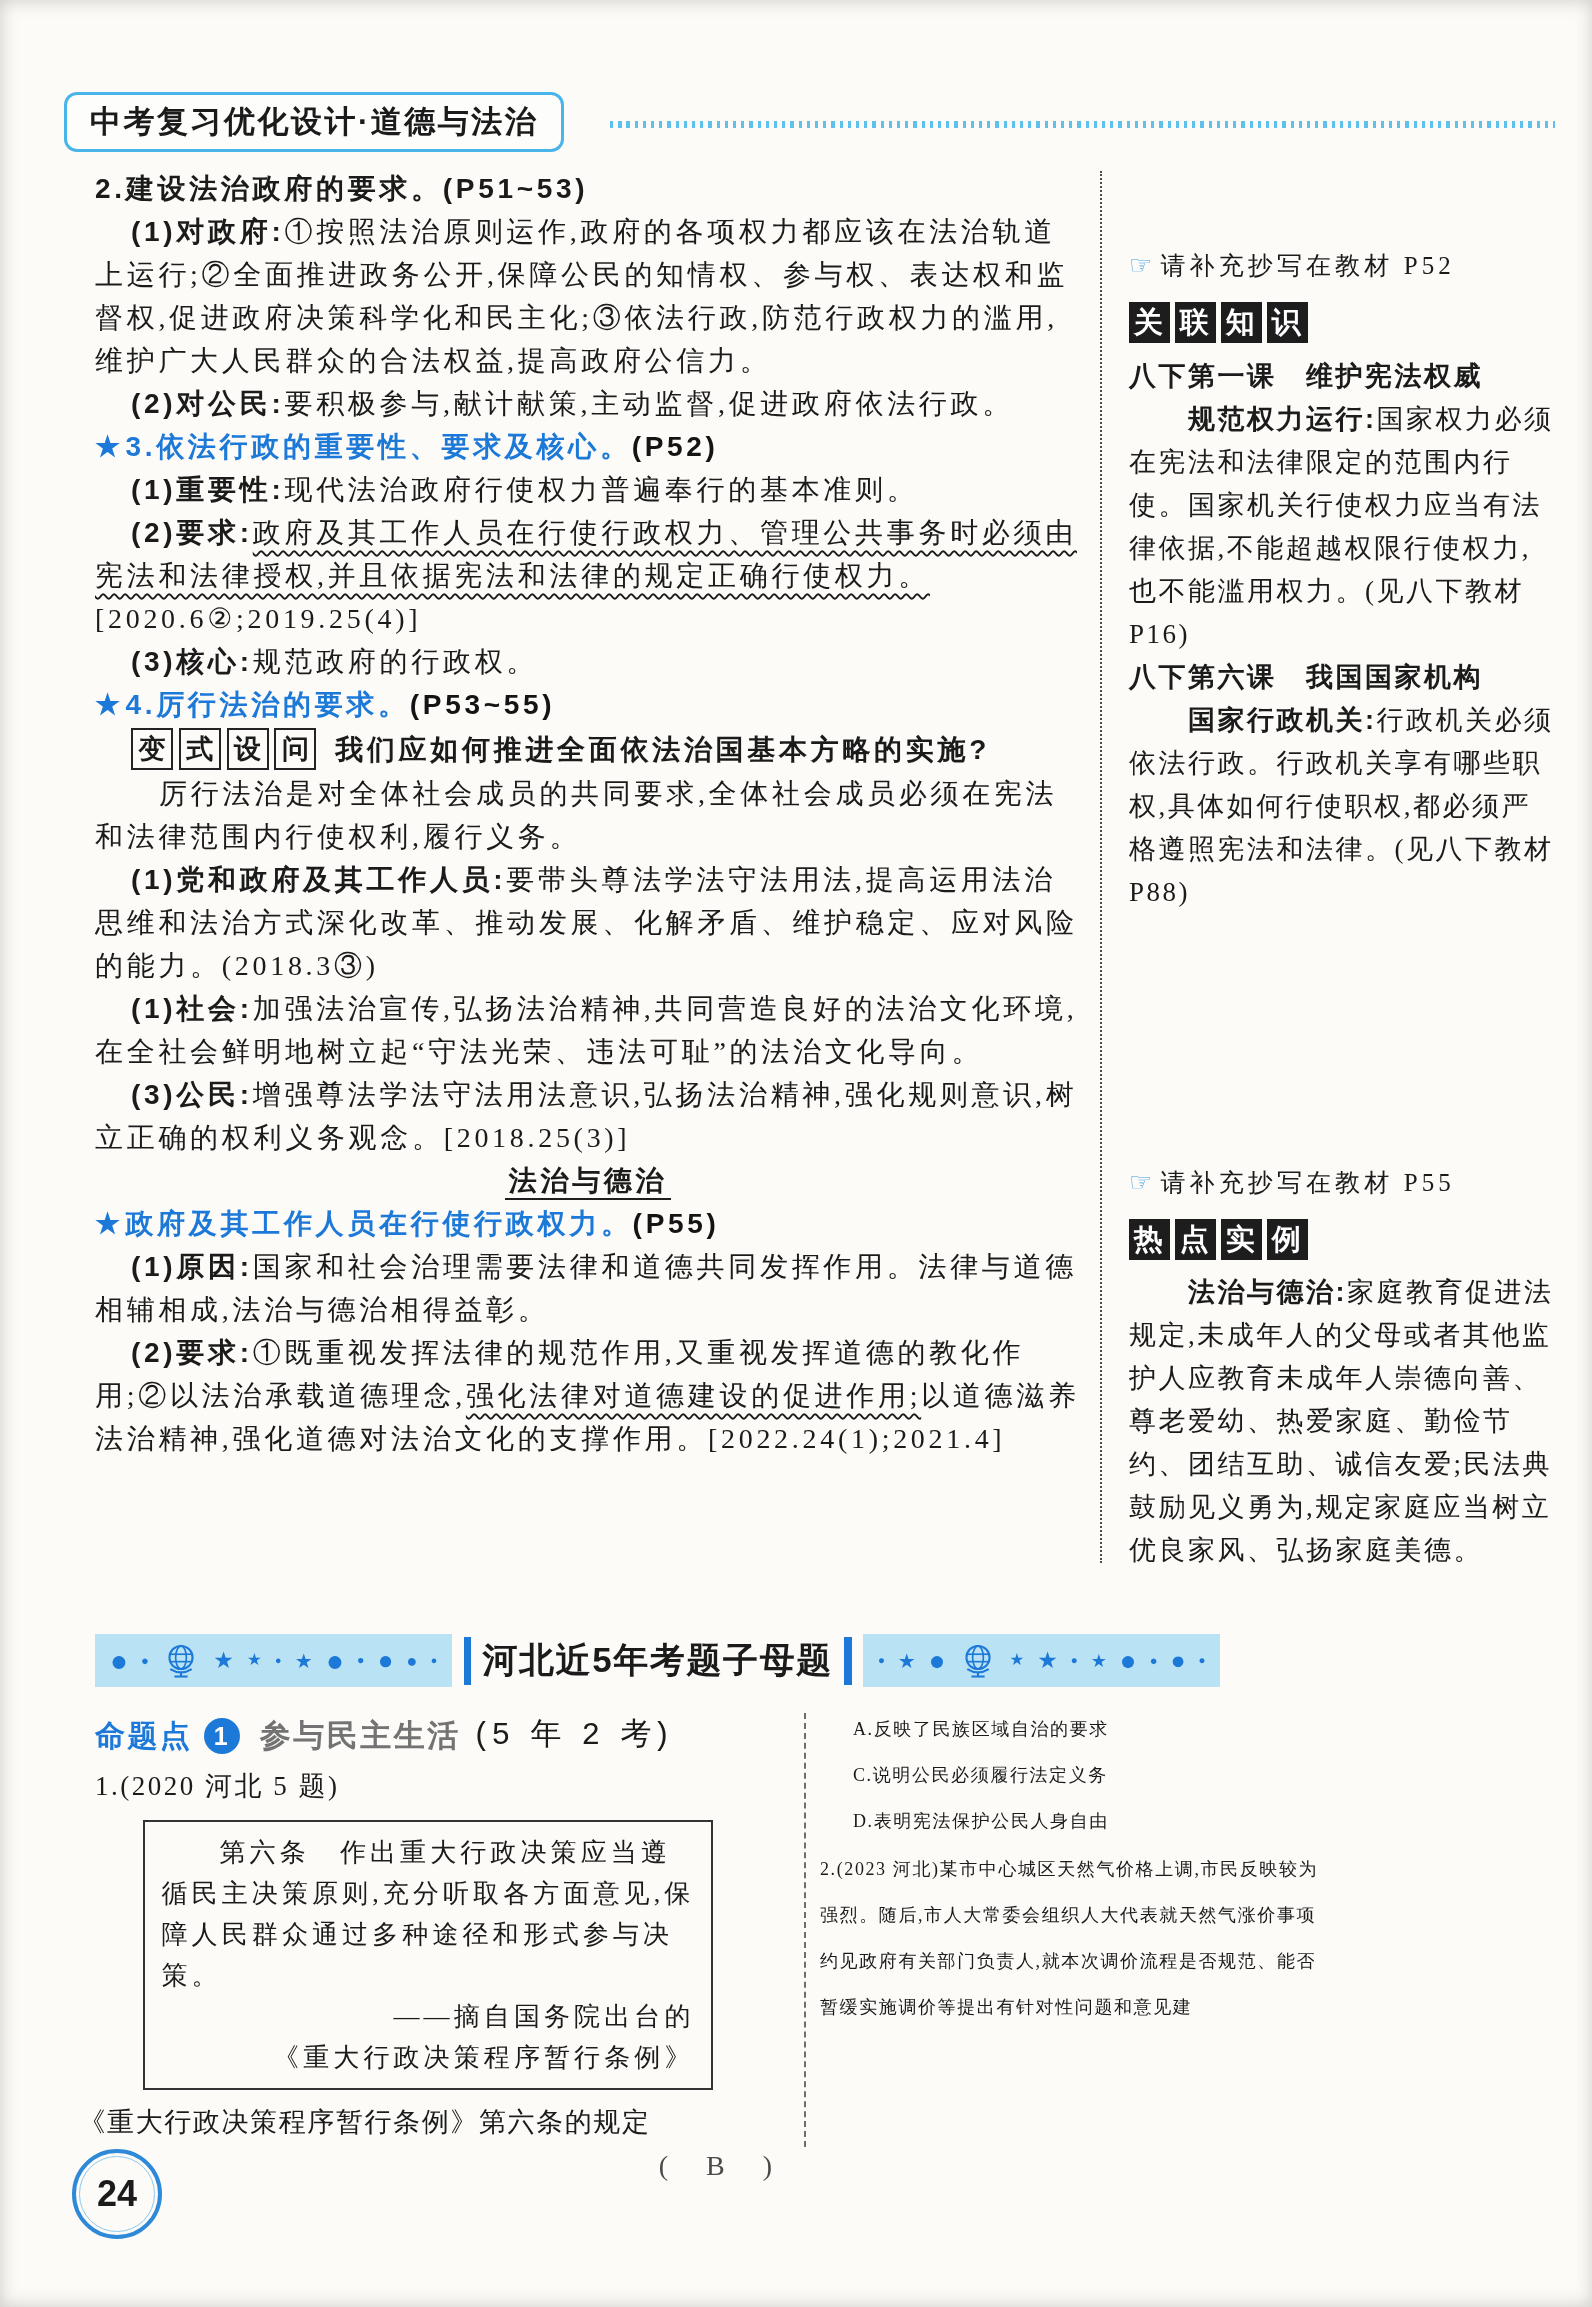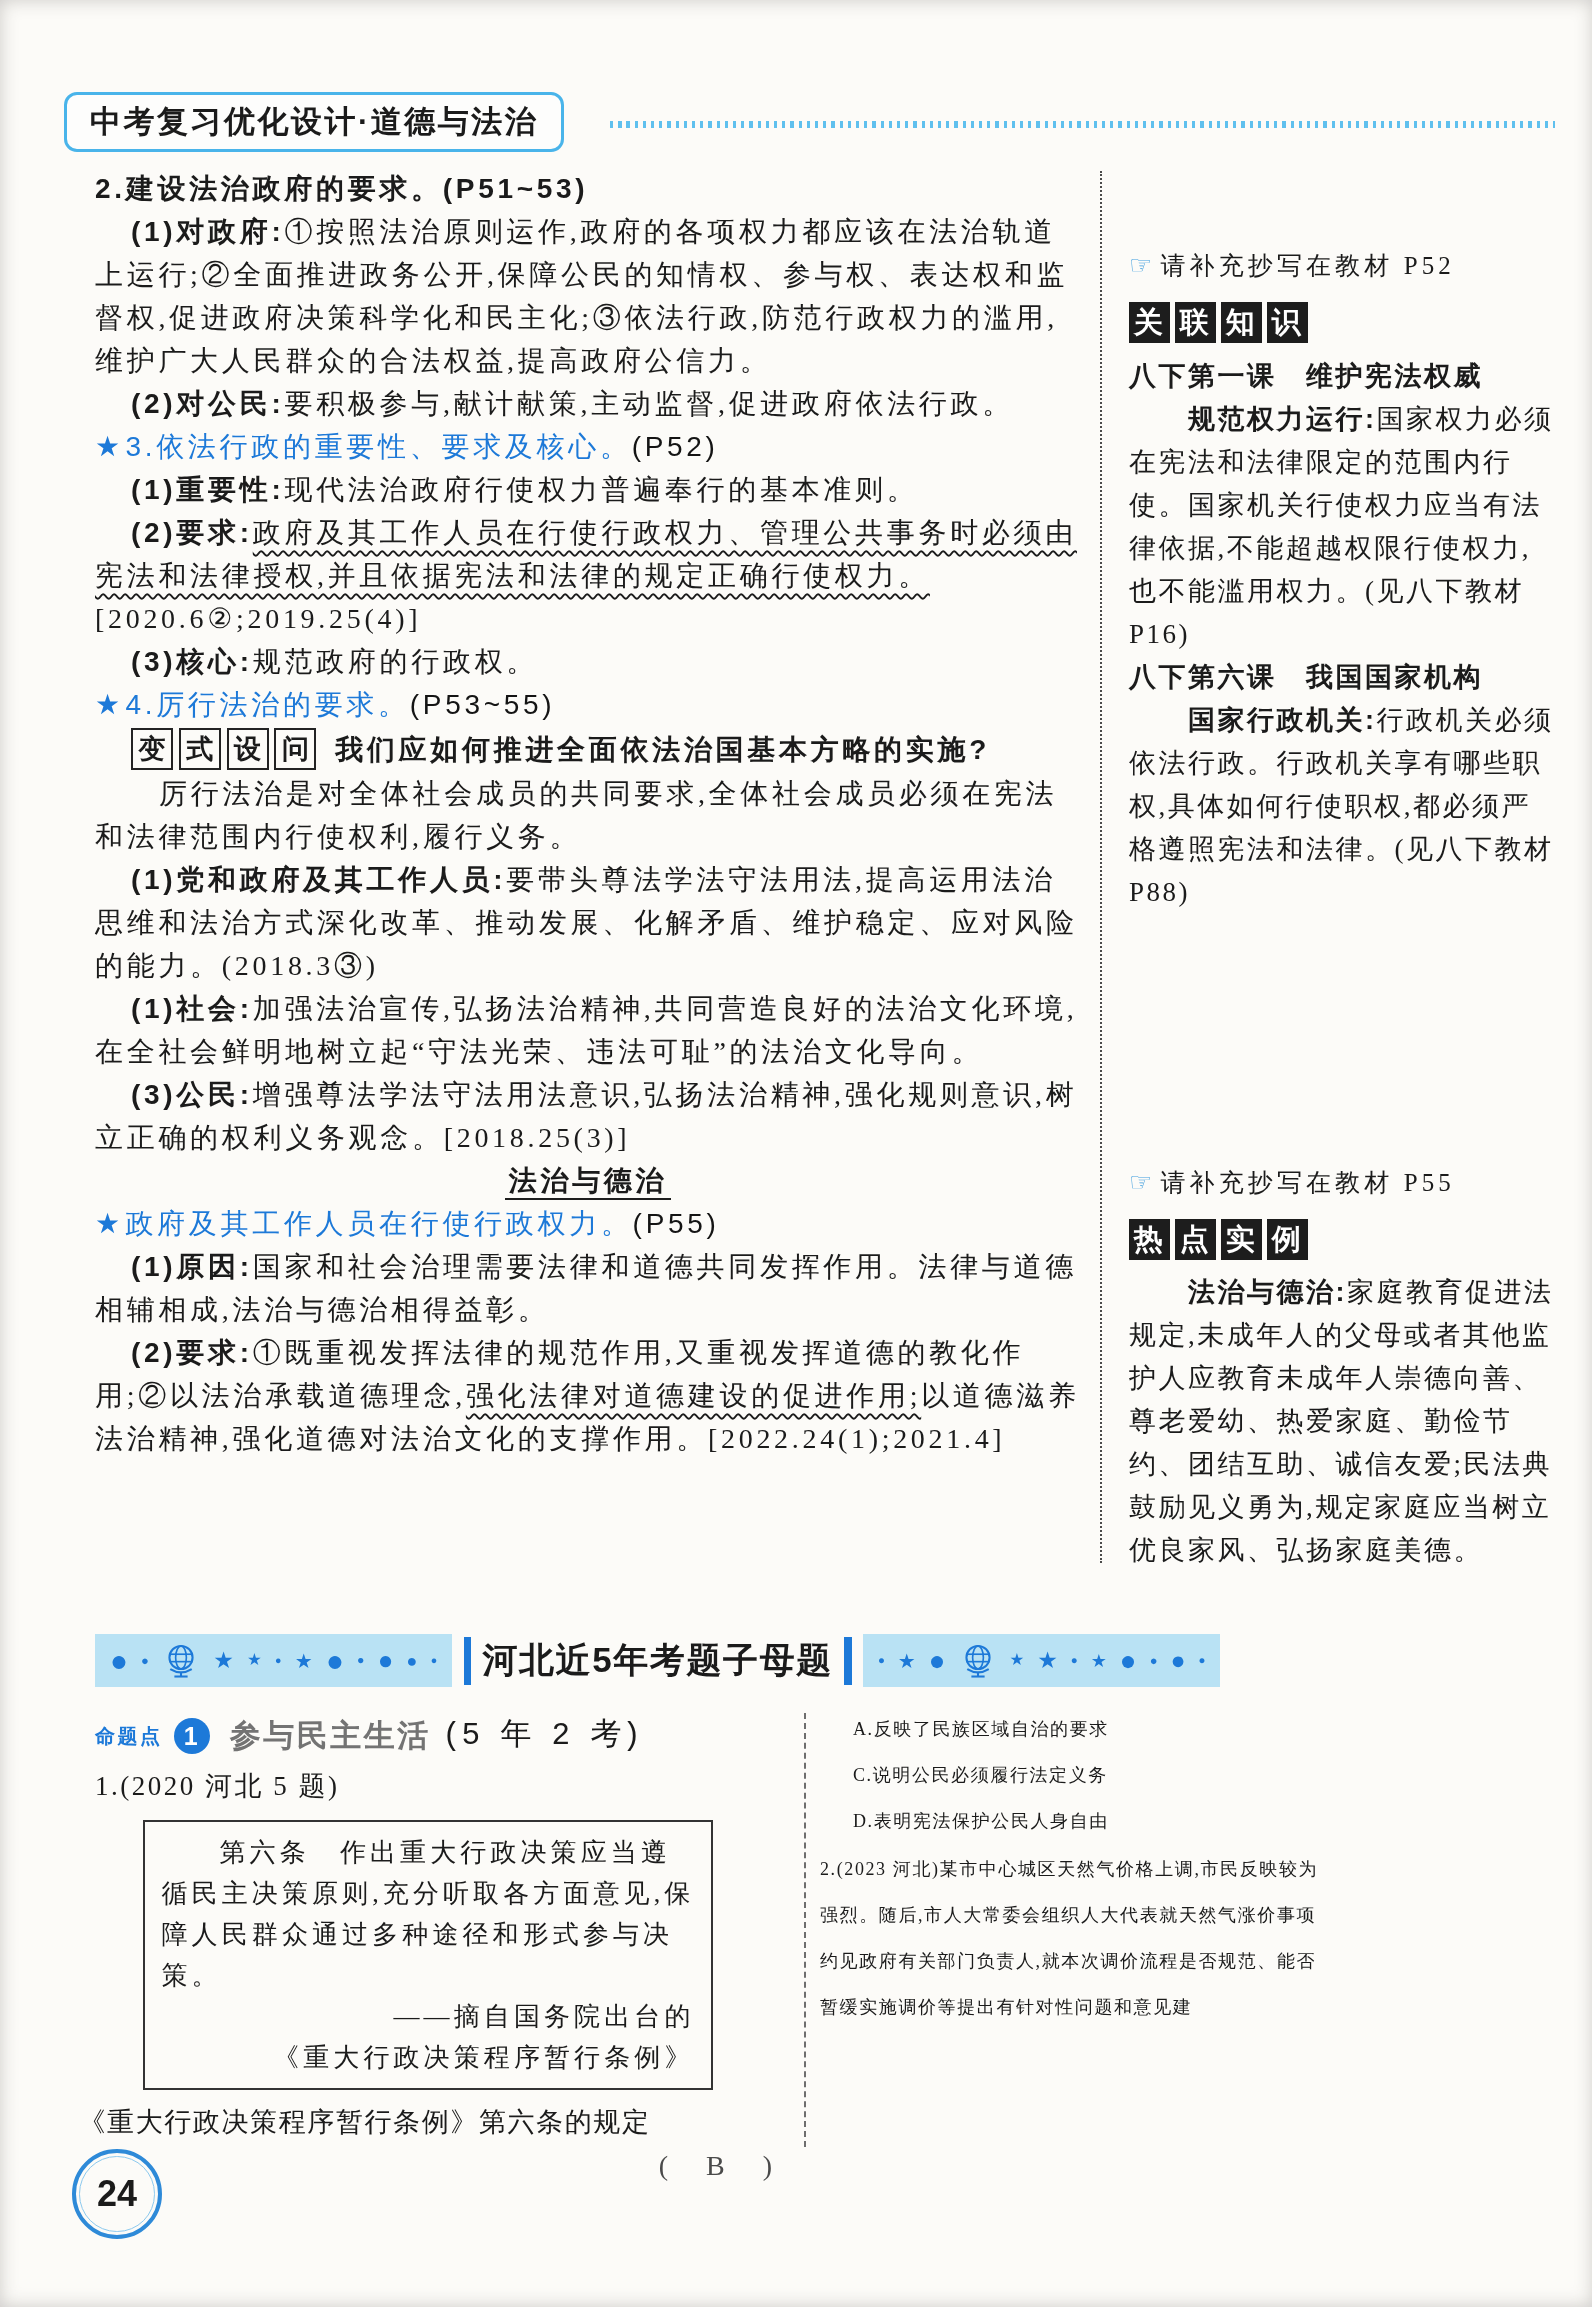--- a/index.html
+++ b/index.html
@@ -10,21 +10,21 @@
   .header-box{position:absolute;left:64px;top:92px;height:54px;padding:0 23px;
         border:3.3px solid #49b4ea;border-radius:13px;background:#fdfdfc;
         display:flex;align-items:center;
         font-family:"Liberation Sans",sans-serif;font-weight:bold;font-size:31px;letter-spacing:2.5px;}
   .header-rule{position:absolute;left:610px;top:121px;width:945px;height:6.6px;
         background:repeating-linear-gradient(90deg,#5fc0ee 0 3.3px,transparent 3.3px 8.2px);}
   
   #main-col{position:absolute;left:95px;top:167px;width:986px;
         font-size:28px;line-height:43px;letter-spacing:3.7px;}
   #main-col .h1{font-family:"Liberation Sans",sans-serif;font-weight:bold;}
-  .hstar{font-family:"Liberation Sans",sans-serif;font-weight:normal;}
+  .hstar{font-family:"Liberation Sans",sans-serif;font-weight:bold;}
   .hstar .star{color:#1d79d8;margin-right:1.6px;}
   .hstar .blue{color:#1d79d8;}
   .hstar .ref{color:#141414;}
   .para{margin:0;}
   .ind0{text-indent:0;}
   .ind1{text-indent:36px;}
   .ind2{text-indent:64px;}
   b.hb{font-family:"Liberation Sans",sans-serif;font-weight:bold;}
   .wavy{text-decoration-line:underline;text-decoration-style:wavy;
         text-decoration-thickness:1.6px;text-underline-offset:8.2px;}
@@ -53,21 +53,21 @@
   .banner{position:absolute;left:95px;top:1634px;width:1079px;height:53px;display:flex;align-items:center;}
   .strip{height:53px;flex:0 0 357px;background:#b9e2f4;color:#1d79d8;
         display:flex;align-items:center;justify-content:space-around;padding:0 8.2px;box-sizing:border-box;overflow:hidden;}
   .strip span{line-height:1;}
   .bbar{width:7.4px;height:48px;background:#1d79d8;margin:0 11.5px;flex:0 0 auto;}
   .btitle{font-family:"Liberation Sans",sans-serif;font-weight:bold;font-size:35px;
         letter-spacing:1.6px;white-space:nowrap;flex:0 0 auto;}
   
   #q-left{position:absolute;left:95px;top:1713px;width:695px;font-size:27px;line-height:44px;letter-spacing:2.5px;}
   .q-heading{display:flex;align-items:center;gap:11.5px;font-family:"Liberation Sans",sans-serif;font-weight:bold;height:46px;}
-  .q-label{color:#1d79d8;font-size:20px;flex:0 0 auto;}
+  .q-label{color:#1d79d8;font-size:30px;flex:0 0 auto;}
   .q-num{width:36px;height:36px;border-radius:50%;background:#1d79d8;color:#fff;flex:0 0 auto;
         display:flex;align-items:center;justify-content:center;font-size:25px;}
   .q-topic{color:#737373;font-size:31px;margin-left:8.2px;flex:0 0 auto;}
   .q-count{font-family:Liberation Mono, monospace;font-weight:normal;font-size:31px;letter-spacing:0.8px;}
   .q1-line{margin-top:5px;}
   .quote-box{margin:11.5px 0 0 48px;width:533px;border:2.5px solid #333;padding:10px 16.5px;
         font-size:26px;line-height:41px;letter-spacing:4.1px;}
   .quote-p{margin:0;text-indent:58px;}
   .quote-src{text-align:right;margin:0;}
   .stem{margin-top:10px;margin-left:-16.5px;letter-spacing:1.6px;}

